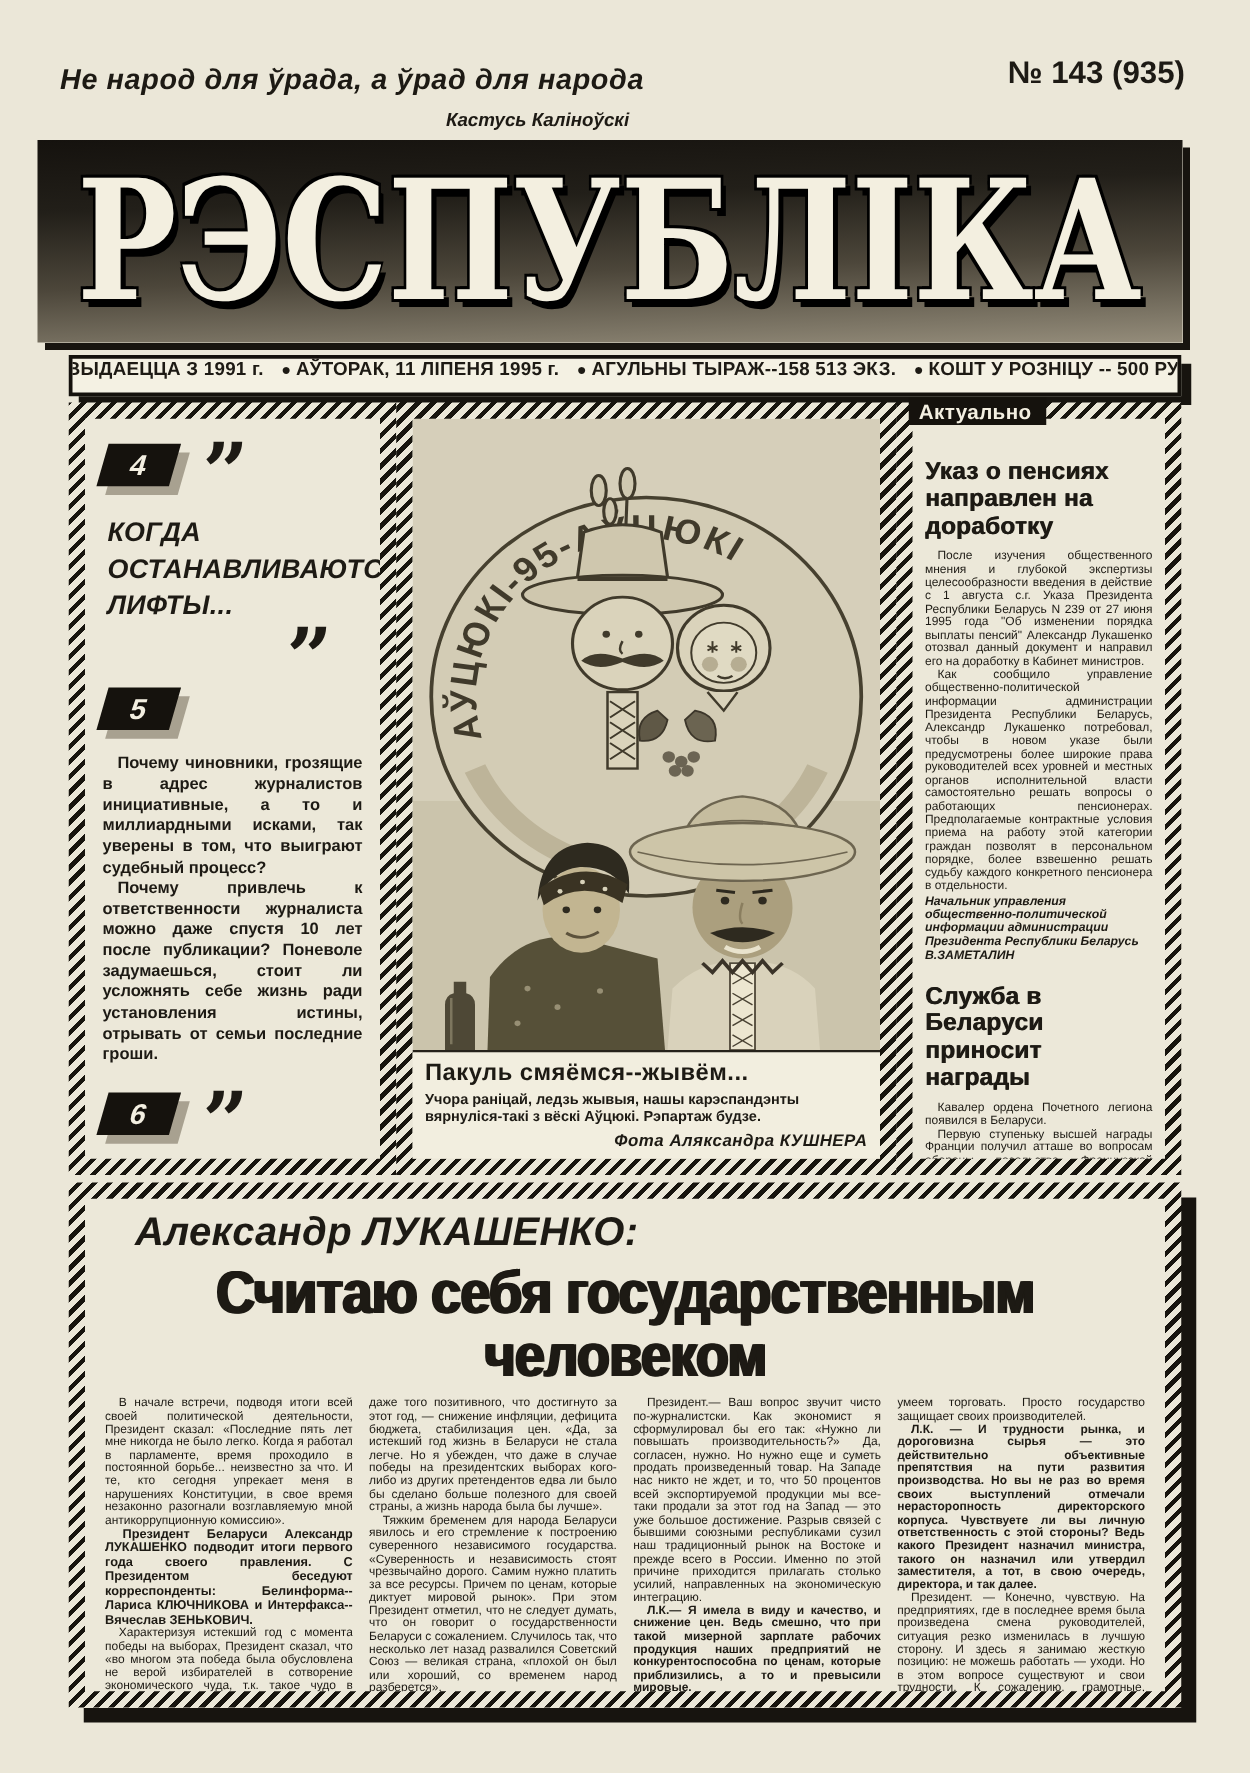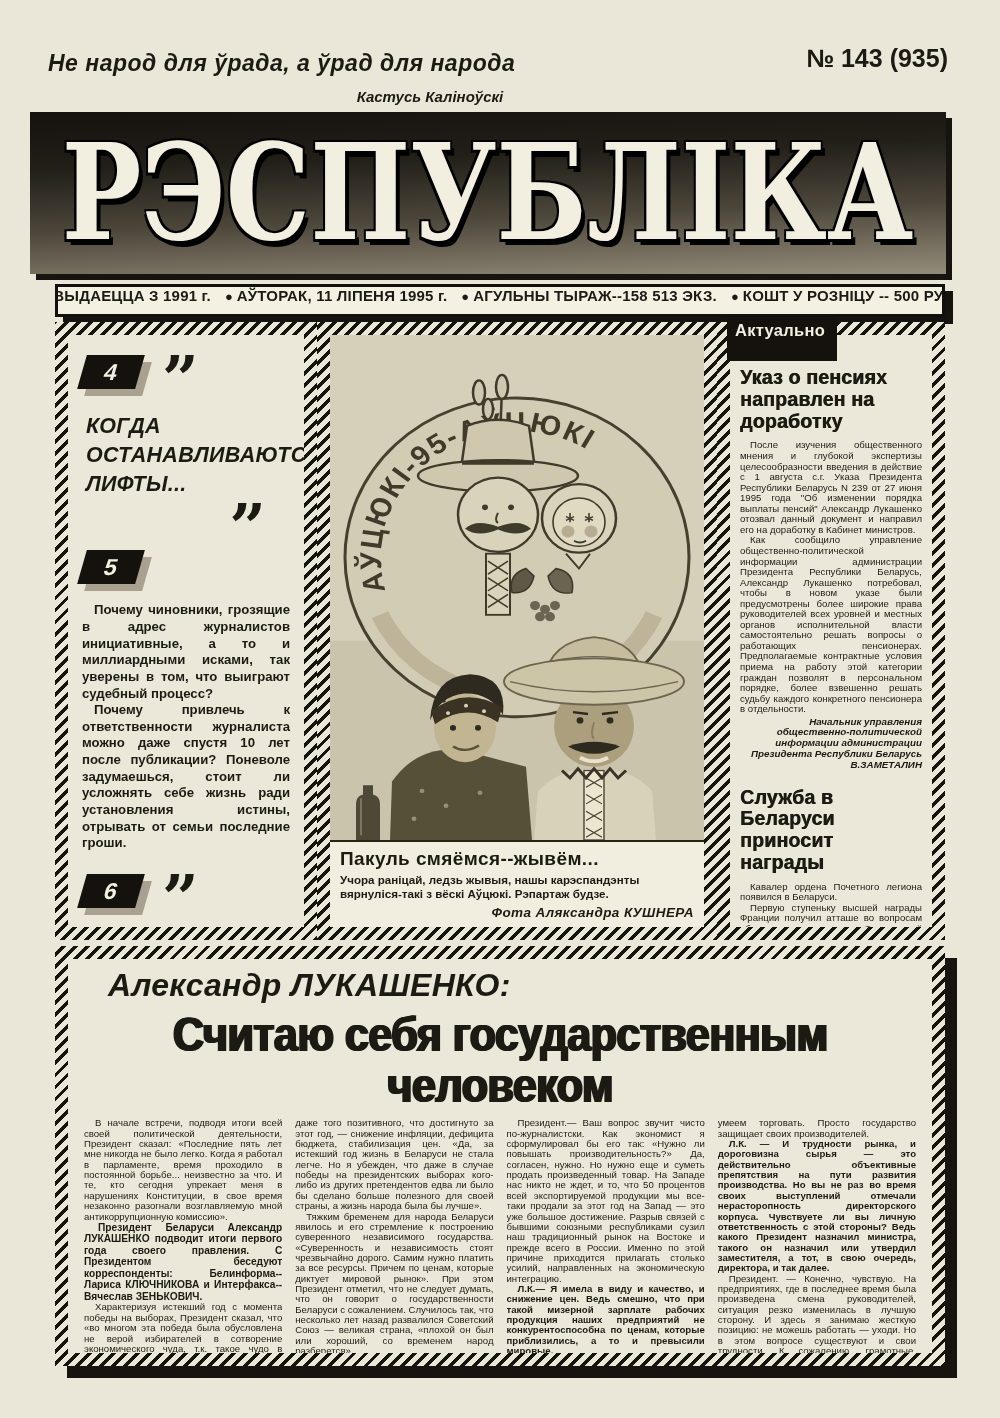--- a/index.html
+++ b/index.html
@@ -61,25 +61,25 @@
   
   #center-box .inner { display:flex; flex-direction:column; }
   .photo-wrap { border-bottom:2px solid #26221a; line-height:0; }
   .caption { background:#f2eedf; padding:6px 10px 4px 10px; flex:1; }
   .caption-title { font-size:19px; font-weight:bold; letter-spacing:.4px; }
   .caption-text { font-size:11.6px; font-weight:bold; line-height:1.2; margin-top:3px; }
   .caption-credit { font-size:13.5px; font-weight:bold; font-style:italic; text-align:right; margin-top:4px; letter-spacing:.4px; }
   
   #right-box .inner { padding:26px 10px 8px 10px; }
   .section-label { position:absolute; left:727px; top:318px; background:#15120d; color:#f3efe1;
-    font-size:16.5px; font-weight:bold; padding:3px 12px 21px 8px; z-index:5; letter-spacing:.3px; }
+    font-size:16.5px; font-weight:bold; padding:3px 12px 0 8px; z-index:5; letter-spacing:.3px; }
   .r-headline { font-size:19.5px; font-weight:bold; line-height:1.12; letter-spacing:.2px; margin:6px 0 8px 0;
     text-shadow:.6px 0 0 currentColor; }
   .r-body .para { font-size:9.6px; line-height:1.1; text-align:justify; text-indent:10px; margin:0; }
-  .r-body .s-sig { font-weight:bold; font-style:italic; text-align:right; text-indent:0; margin-top:2px; font-size:9.8px; }
+  .r-body .s-sig { font-weight:bold; font-style:italic; text-align:left; text-indent:0; margin-top:2px; font-size:9.8px; }
   .r-art2 { margin-top:16px; }
   
   #bottom-box .inner { padding:8px 16px 10px 16px; }
   .kicker { font-size:32px; font-style:italic; font-weight:bold; letter-spacing:.3px; margin-left:24px; }
   .main-headline { text-align:center; font-size:43px; font-weight:bold; letter-spacing:-.5px; line-height:1.05;
     transform:scaleY(1.12); transform-origin:top center; margin-top:6px;
     text-shadow:1.6px 0 0 currentColor, -.8px 0 0 currentColor; }
   .cols { display:flex; gap:13px; margin-top:18px; height:308px; overflow:hidden; }
   .col { flex:1 1 0; overflow:hidden; }
   .col .para { font-size:9.6px; line-height:1.08; text-align:justify; text-indent:11px; margin:0; }

